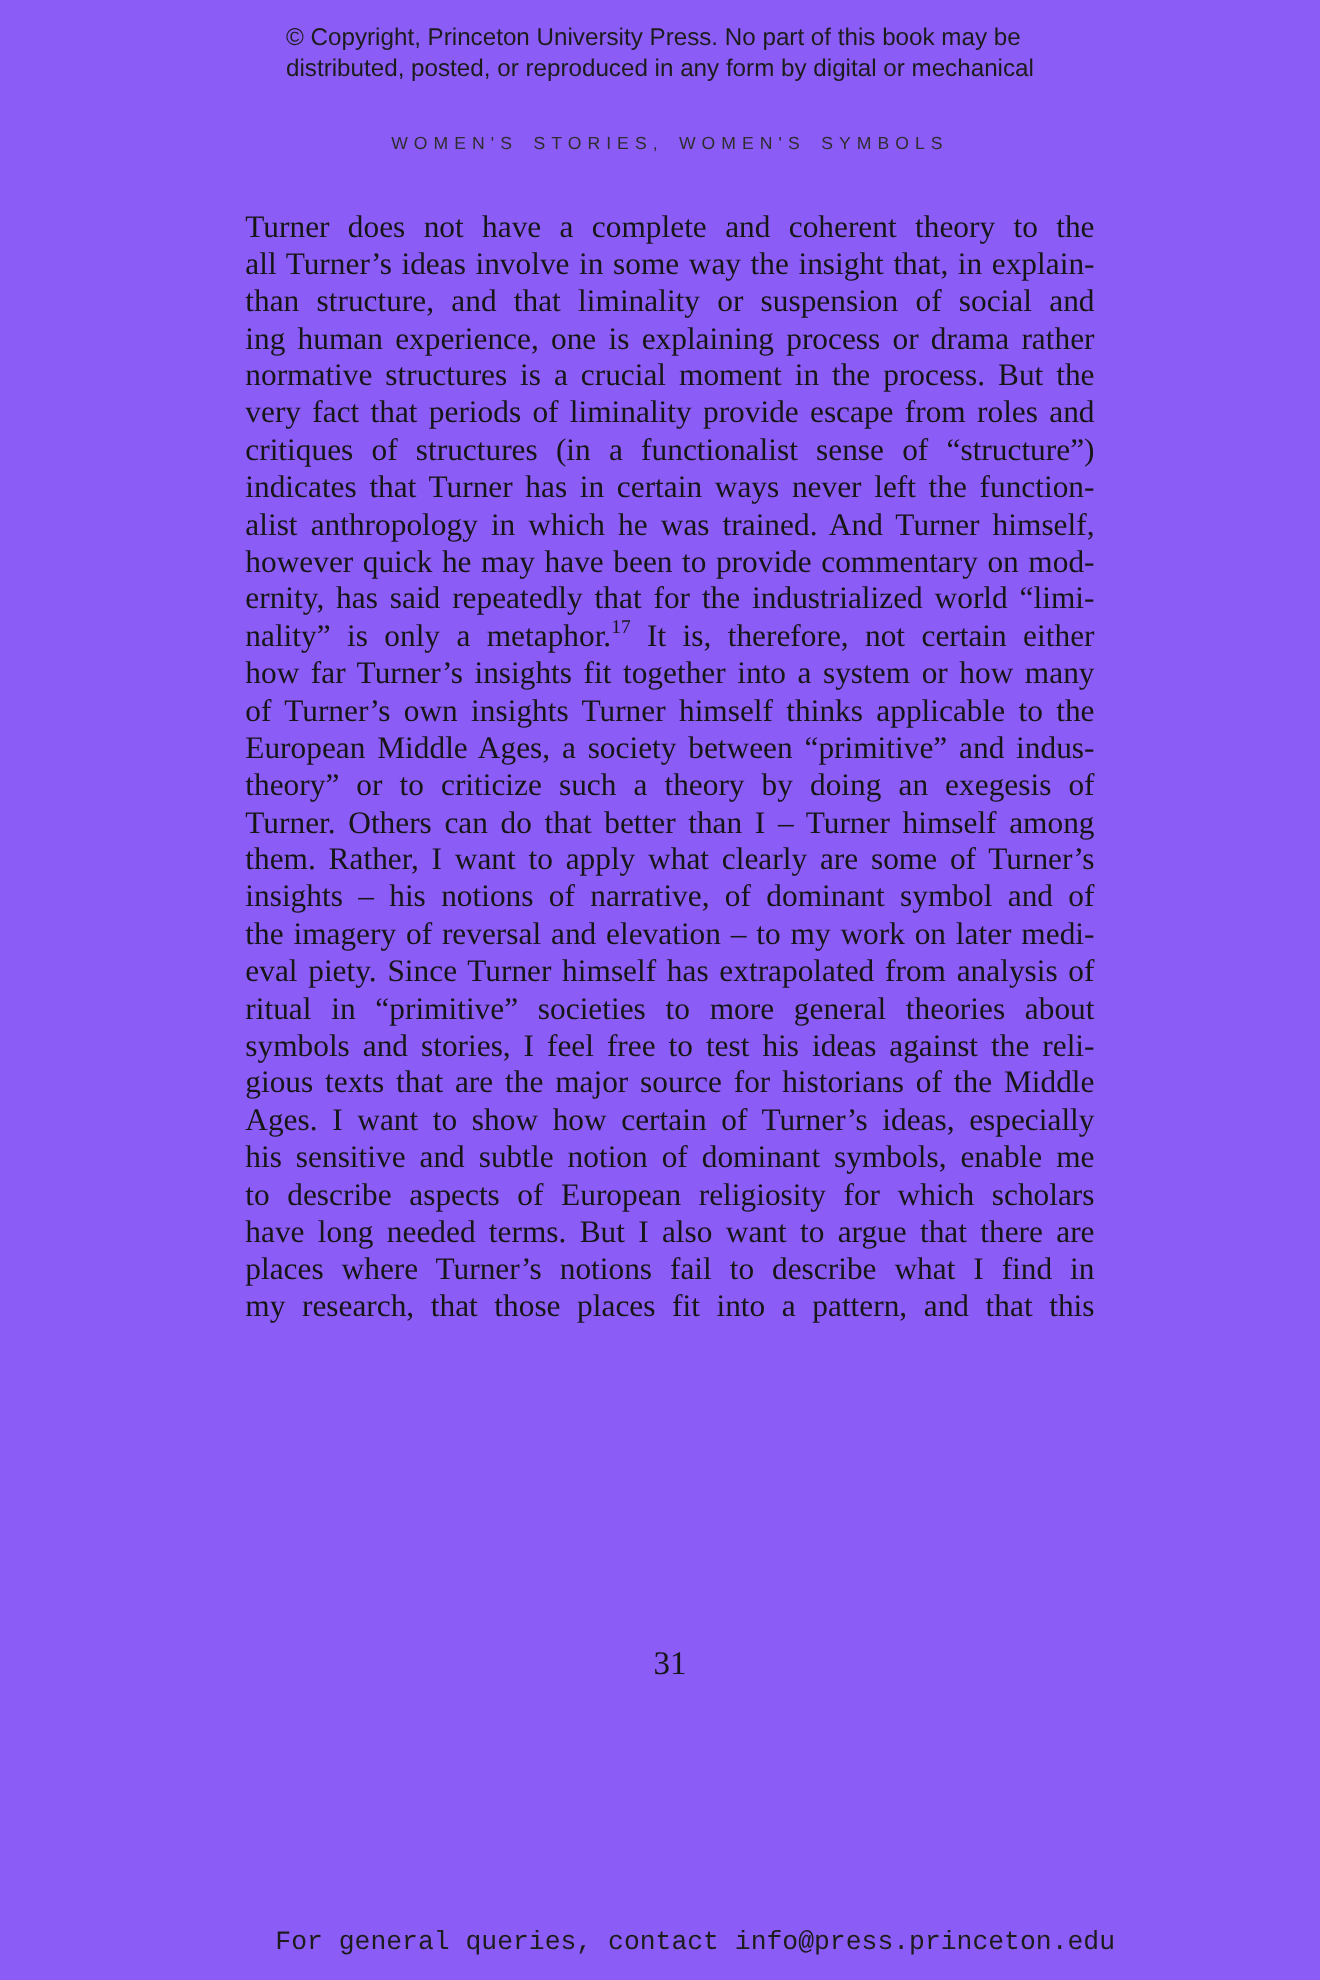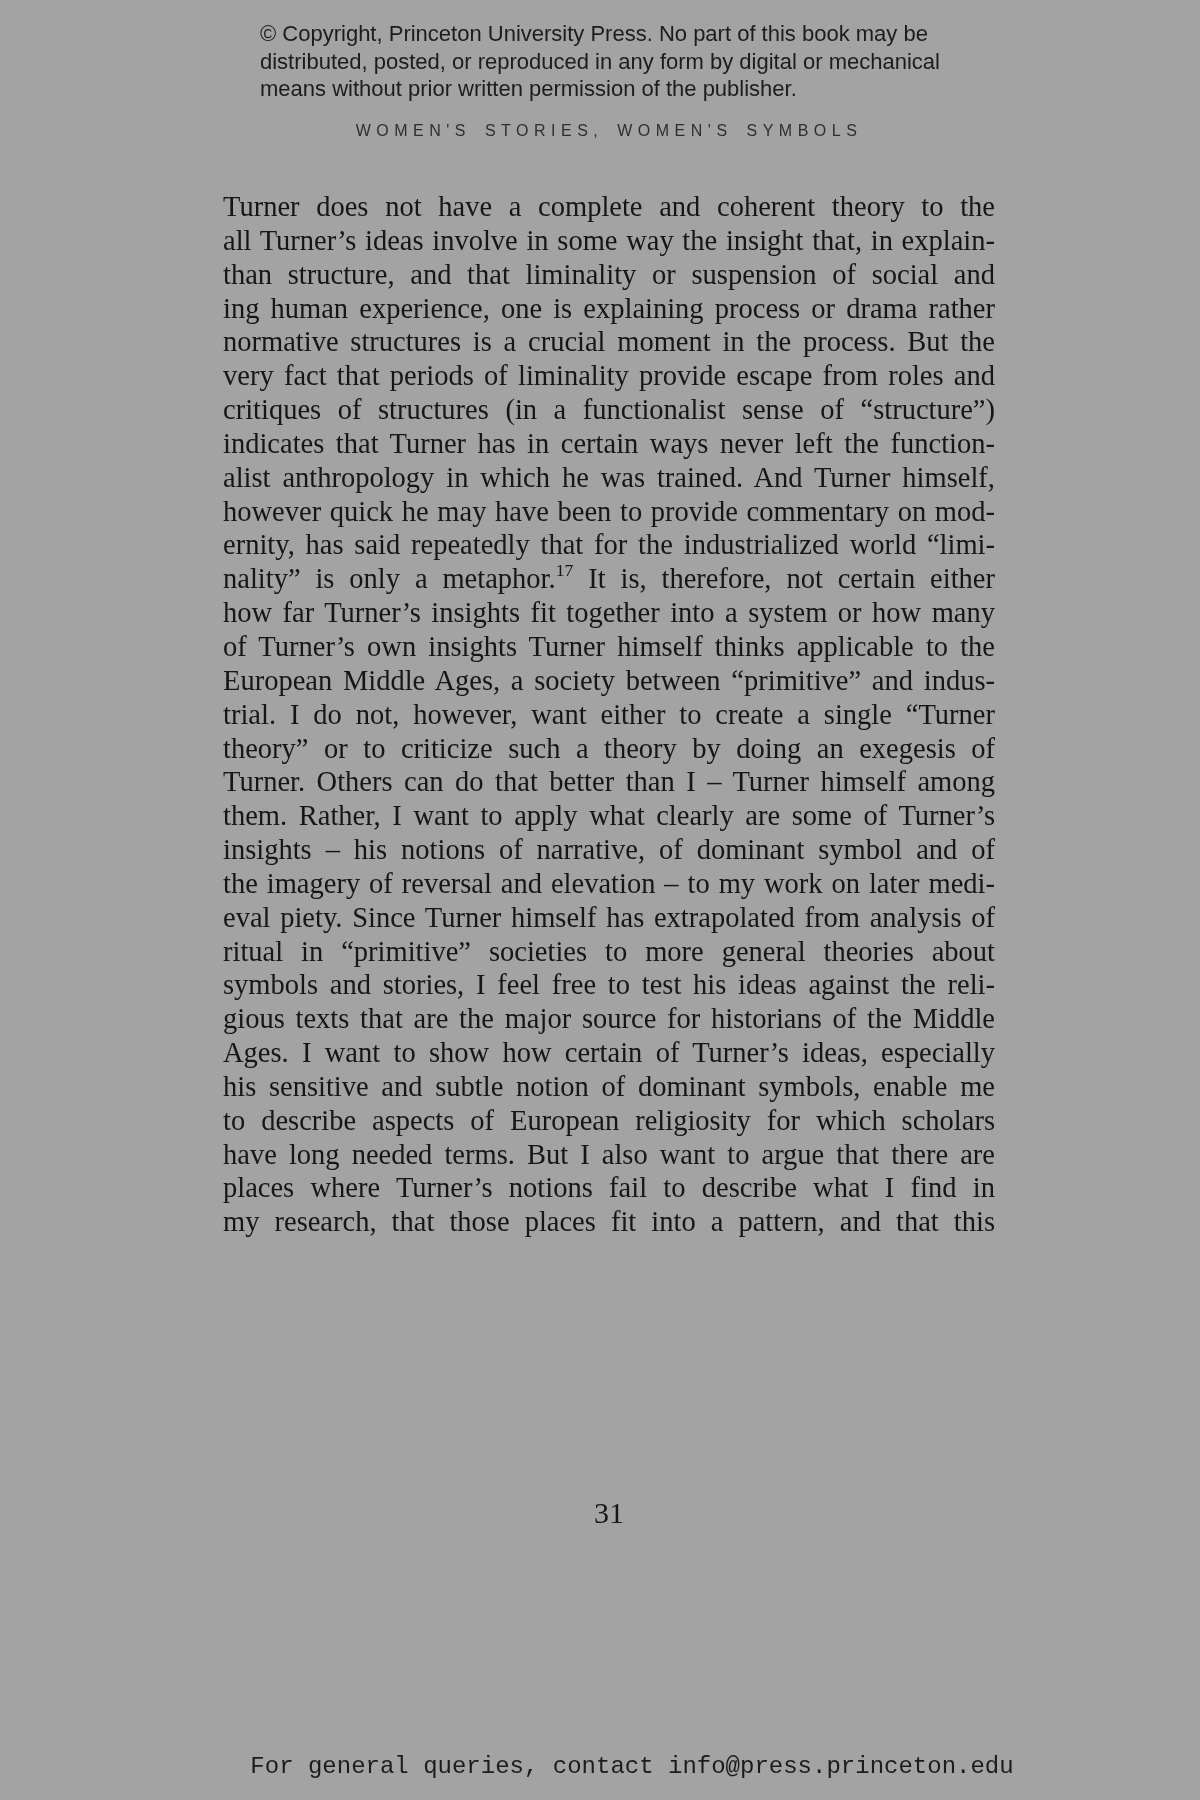--- a/index.html
+++ b/index.html
@@ -7,21 +7,21 @@
     padding: 0;
     background: #ffffff;
     width: 1200px;
     height: 1800px;
     overflow: hidden;
   }
   .page {
     position: relative;
     width: 1200px;
     height: 1800px;
-    background: #a3a3a3;
+    background: #8b5cf6;
     font-family: "Liberation Serif", serif;
     color: #161616;
   }
   
   .copyright {
     position: absolute;
     left: 260px;
     top: 20px;
     width: 720px;
     font-family: "Liberation Sans", sans-serif;
@@ -93,42 +93,40 @@
   }
 </style>
 </head>
 <body>
 
 <div class="page">
 
   <div class="copyright">
       <div class="cline">© Copyright, Princeton University Press. No part of this book may be</div>
       <div class="cline">distributed, posted, or reproduced in any form by digital or mechanical</div>
-      <div class="cline">means without prior written permission of the publisher.</div>
     </div>
 
   <div class="running-head">WOMEN'S STORIES, WOMEN'S SYMBOLS</div>
 
   <div class="body-text">
       <div class="bline">Turner does not have a complete and coherent theory to the</div>
       <div class="bline">all Turner’s ideas involve in some way the insight that, in explain-</div>
       <div class="bline">than structure, and that liminality or suspension of social and</div>
       <div class="bline">ing human experience, one is explaining process or drama rather</div>
       <div class="bline">normative structures is a crucial moment in the process. But the</div>
       <div class="bline">very fact that periods of liminality provide escape from roles and</div>
       <div class="bline">critiques of structures (in a functionalist sense of “structure”)</div>
       <div class="bline">indicates that Turner has in certain ways never left the function-</div>
       <div class="bline">alist anthropology in which he was trained. And Turner himself,</div>
       <div class="bline">however quick he may have been to provide commentary on mod-</div>
       <div class="bline">ernity, has said repeatedly that for the industrialized world “limi-</div>
       <div class="bline"><span>nality” is only a metaphor.</span><sup>17</sup><span> It is, therefore, not certain either</span></div>
       <div class="bline">how far Turner’s insights fit together into a system or how many</div>
       <div class="bline">of Turner’s own insights Turner himself thinks applicable to the</div>
       <div class="bline">European Middle Ages, a society between “primitive” and indus-</div>
-      <div class="bline">trial. I do not, however, want either to create a single “Turner</div>
       <div class="bline">theory” or to criticize such a theory by doing an exegesis of</div>
       <div class="bline">Turner. Others can do that better than I – Turner himself among</div>
       <div class="bline"><span>them. Rather, I want to apply what clearly </span><span class="it">are</span><span> some of Turner’s</span></div>
       <div class="bline">insights – his notions of narrative, of dominant symbol and of</div>
       <div class="bline">the imagery of reversal and elevation – to my work on later medi-</div>
       <div class="bline">eval piety. Since Turner himself has extrapolated from analysis of</div>
       <div class="bline">ritual in “primitive” societies to more general theories about</div>
       <div class="bline">symbols and stories, I feel free to test his ideas against the reli-</div>
       <div class="bline">gious texts that are the major source for historians of the Middle</div>
       <div class="bline">Ages. I want to show how certain of Turner’s ideas, especially</div>

